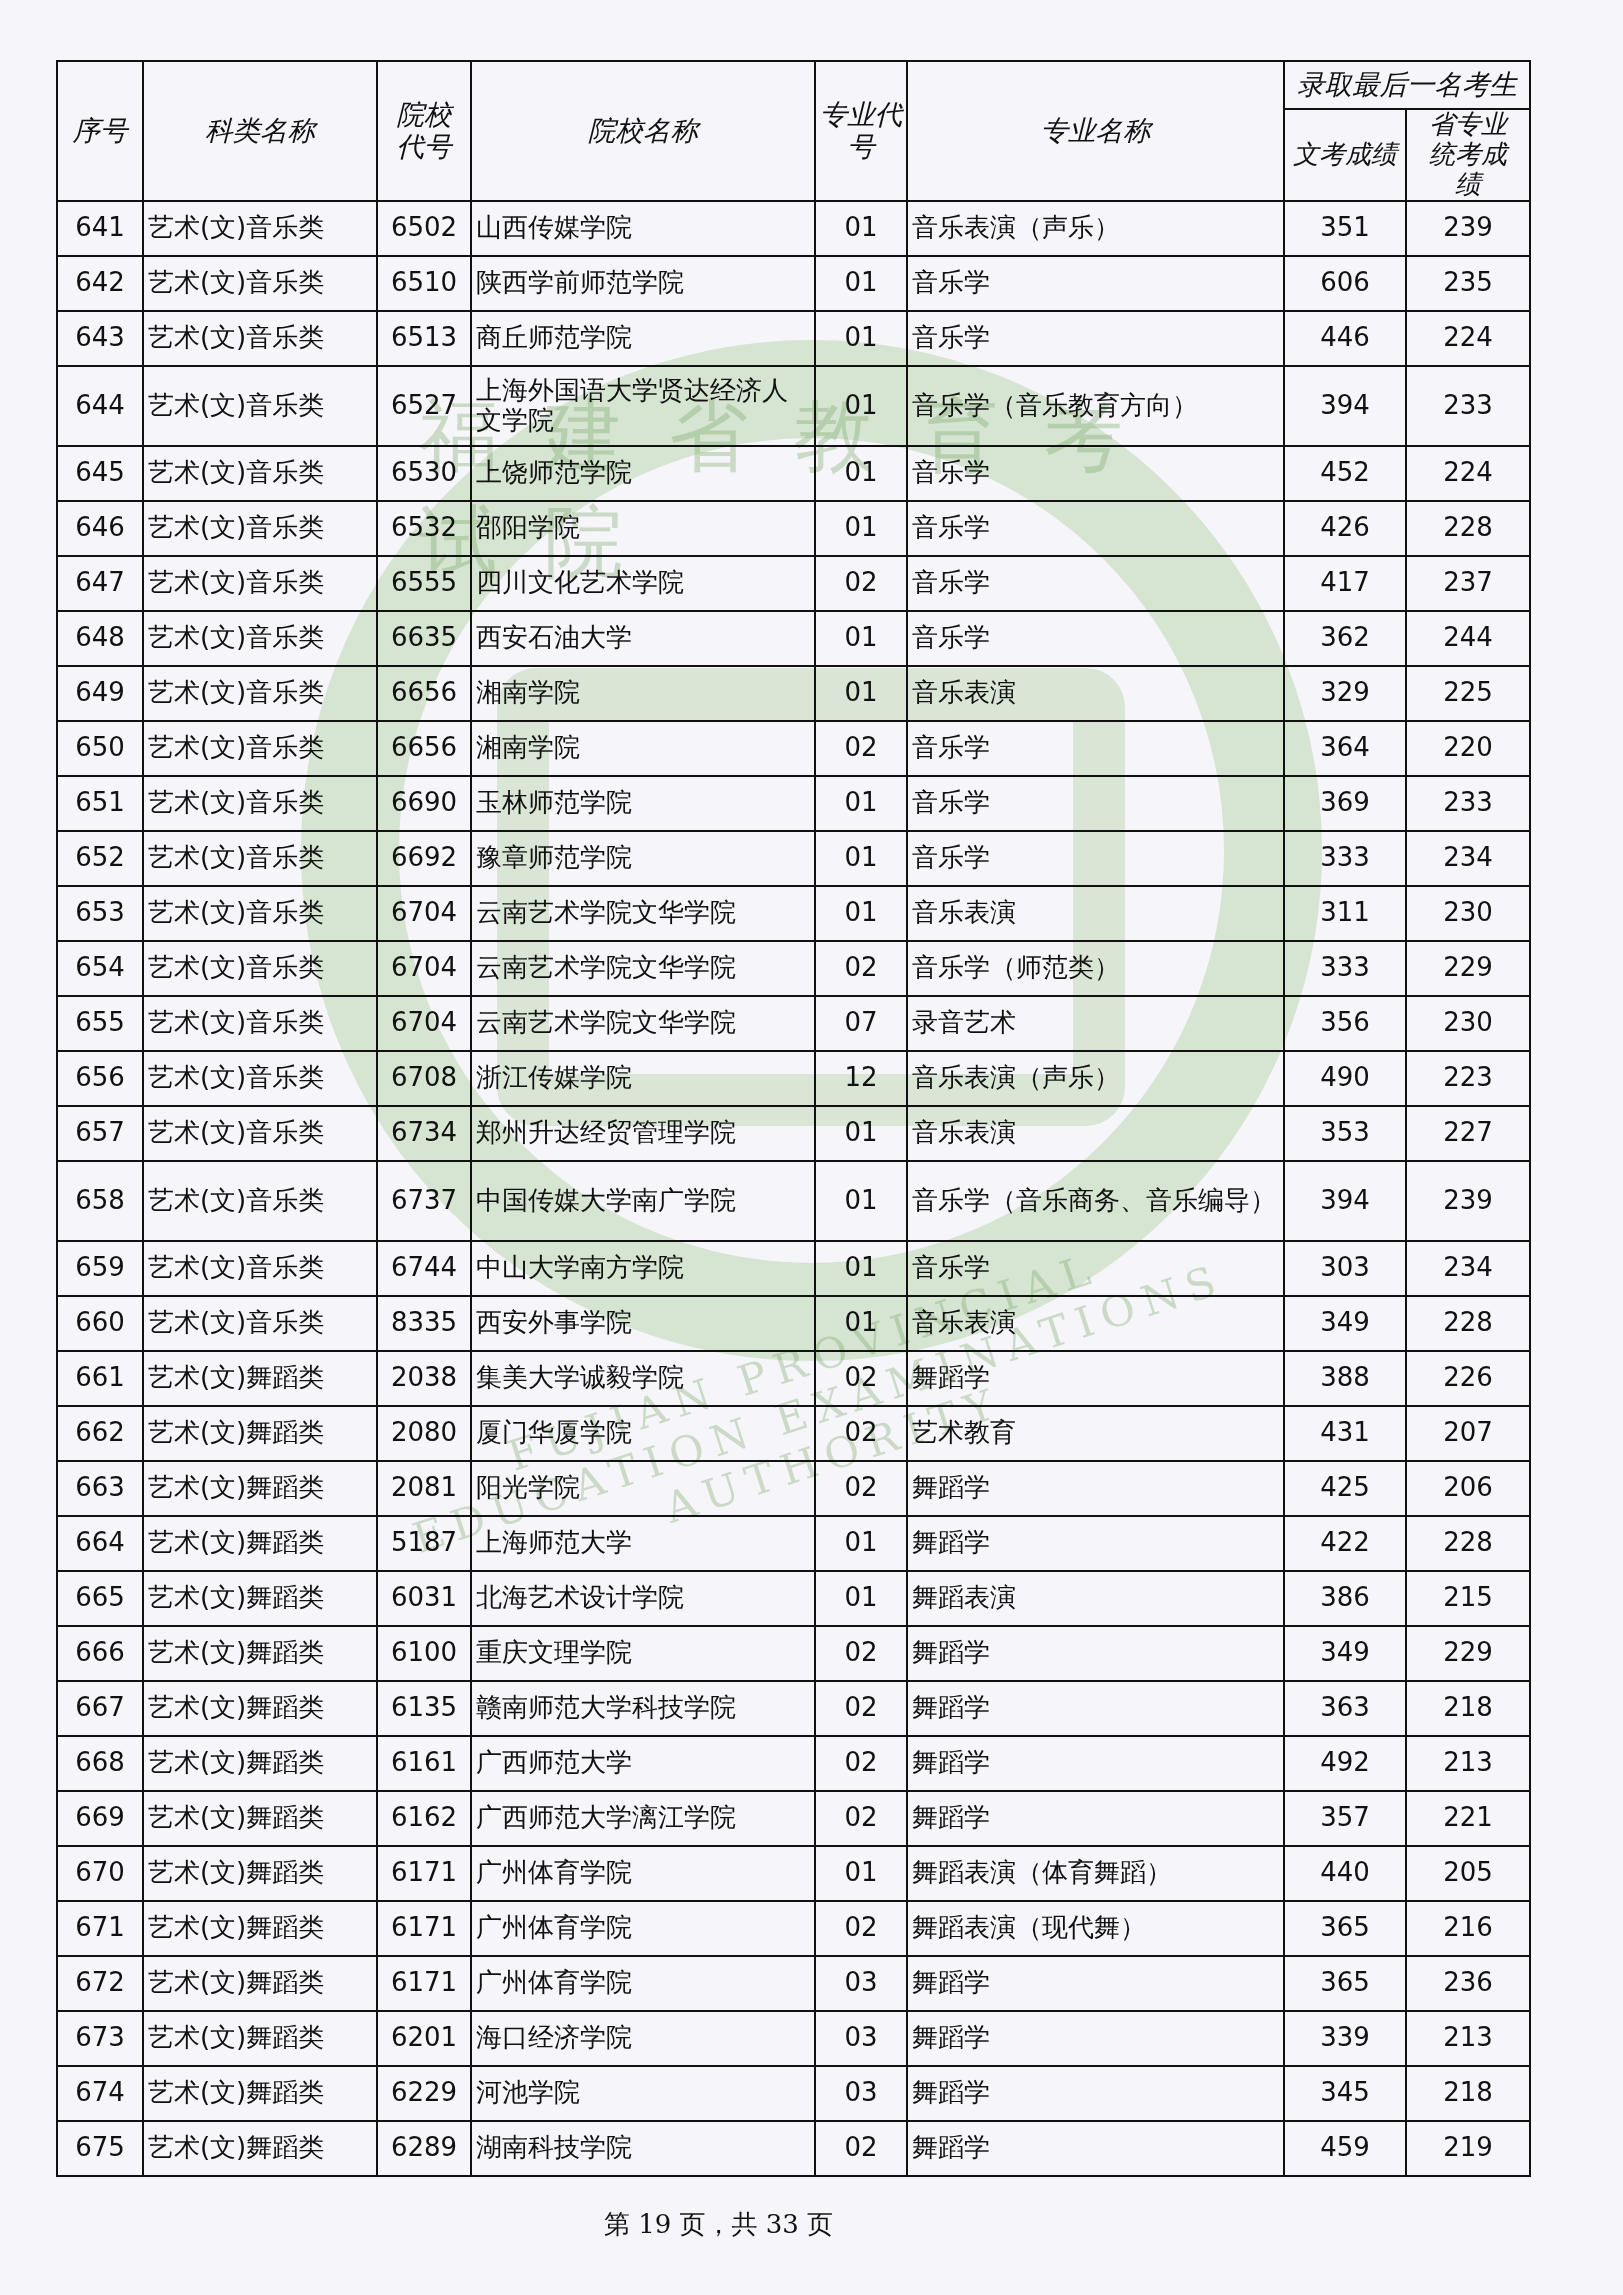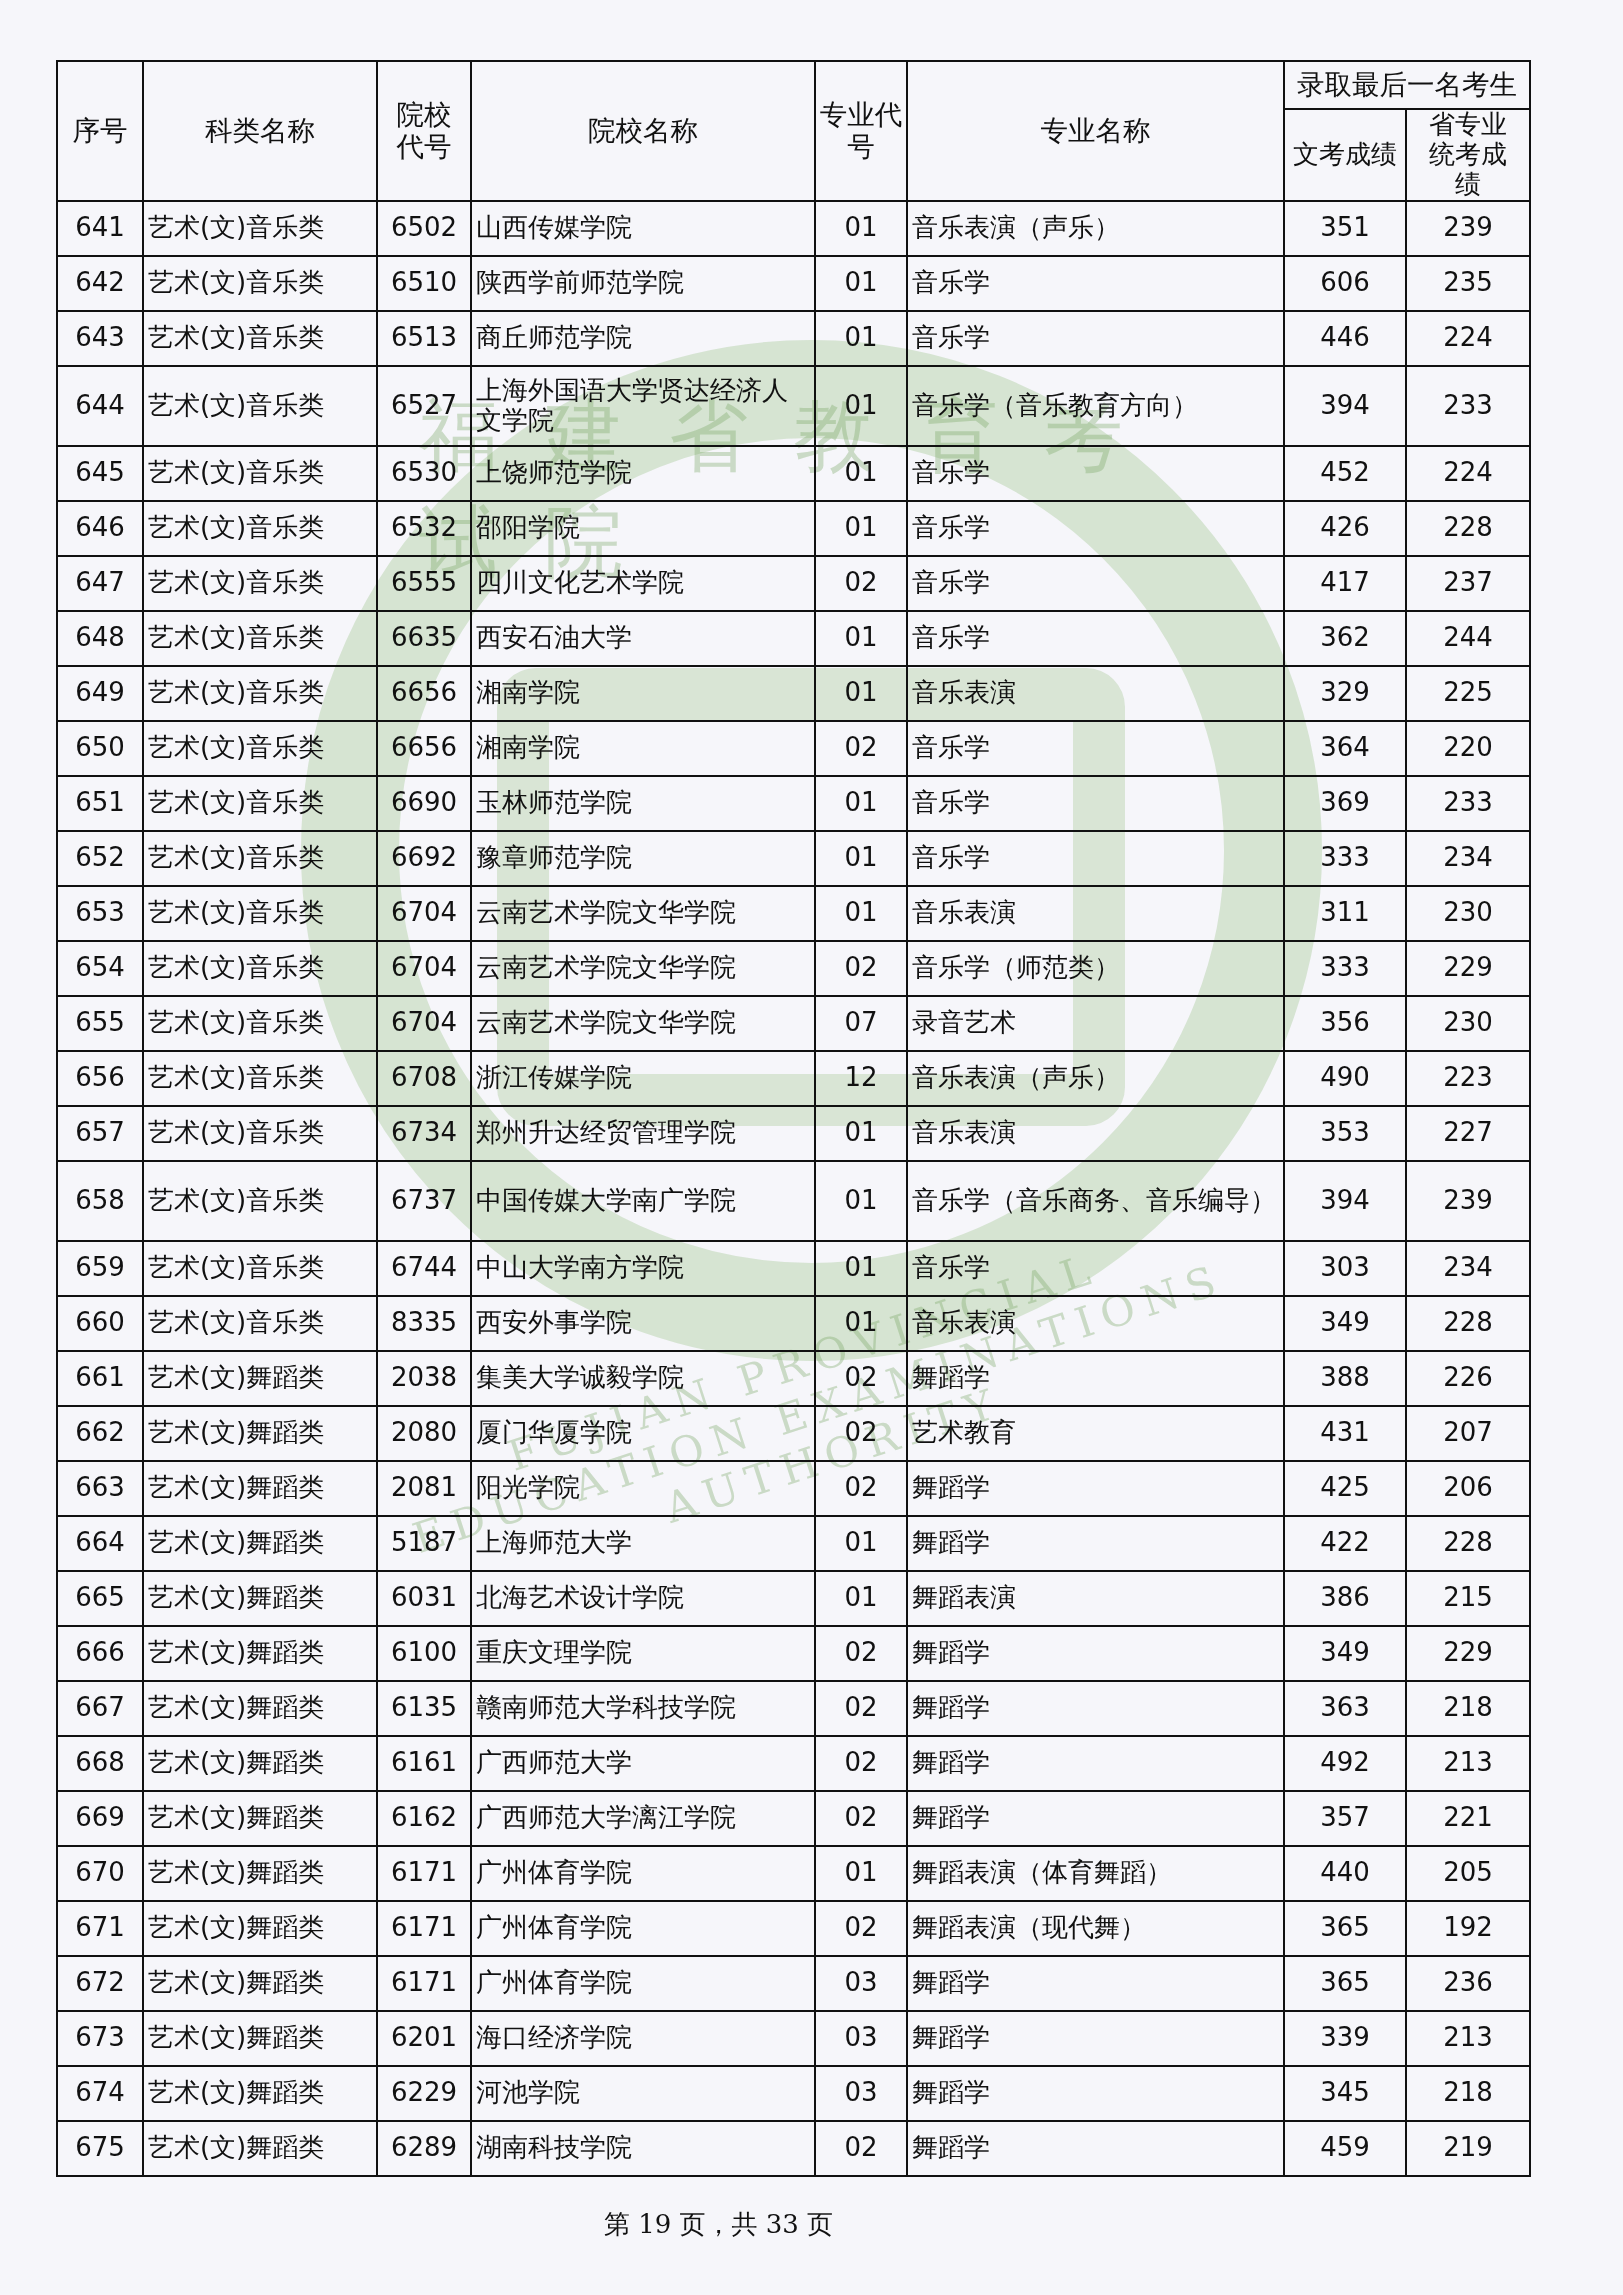--- a/index.html
+++ b/index.html
@@ -73,20 +73,21 @@
   table.data th, table.data td {
     border: 2.6px solid #111;
     padding: 0 3.9px;
     vertical-align: middle;
     line-height: 1.15;
     font-weight: normal;
   }
   table.data th {
     font-size: 27.5px;
     text-align: center;
+    font-style: italic;
   }
   table.data thead tr.h1 th { height: 46px; }
   table.data thead tr.h2 th { height: 72px; }
   table.data tbody tr { height: 55px; }
   table.data tbody tr.tall { height: 80px; }
   td.c { text-align: center; }
   td.l { text-align: left; }
 
   .footer {
     position: absolute;
@@ -437,21 +438,21 @@
           <td class="c">205</td>
         </tr>
         <tr>
           <td class="c">671</td>
           <td class="l">艺术(文)舞蹈类</td>
           <td class="c">6171</td>
           <td class="l">广州体育学院</td>
           <td class="c">02</td>
           <td class="l">舞蹈表演（现代舞）</td>
           <td class="c">365</td>
-          <td class="c">192</td>
+          <td class="c">216</td>
         </tr>
         <tr>
           <td class="c">672</td>
           <td class="l">艺术(文)舞蹈类</td>
           <td class="c">6171</td>
           <td class="l">广州体育学院</td>
           <td class="c">03</td>
           <td class="l">舞蹈学</td>
           <td class="c">365</td>
           <td class="c">236</td>

